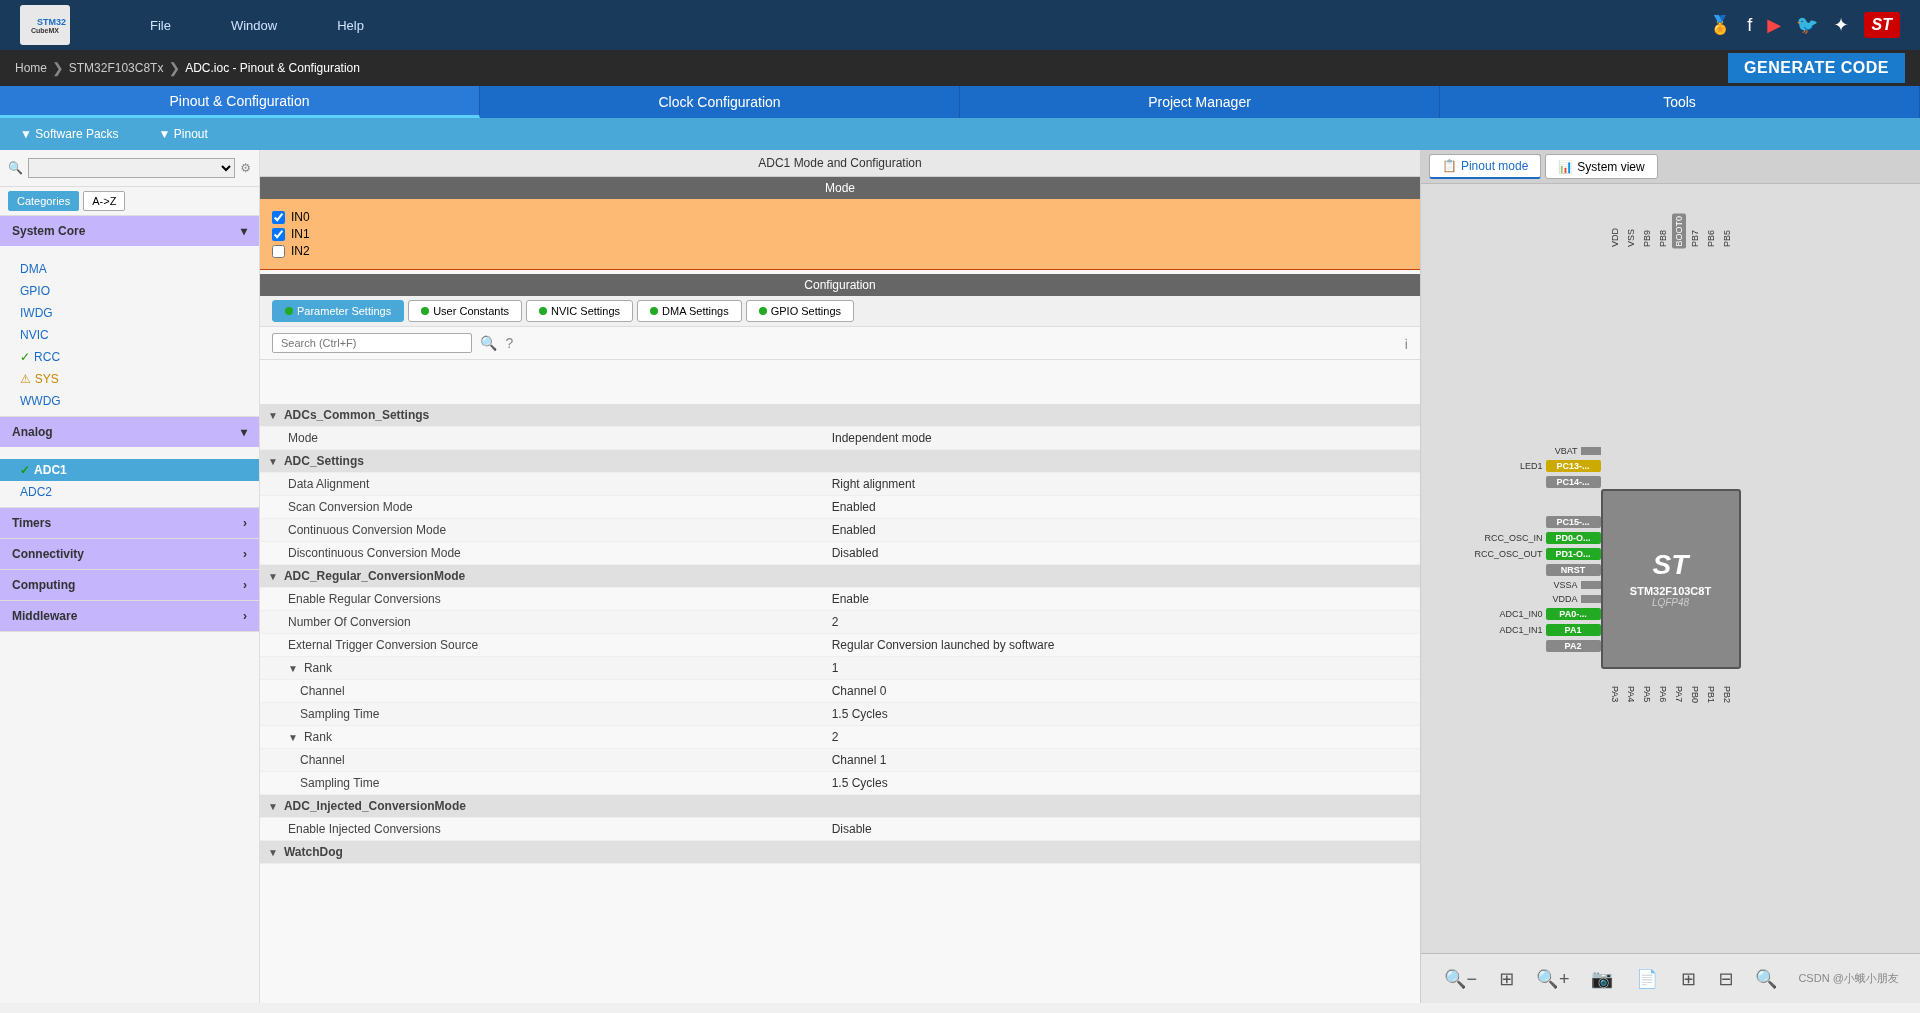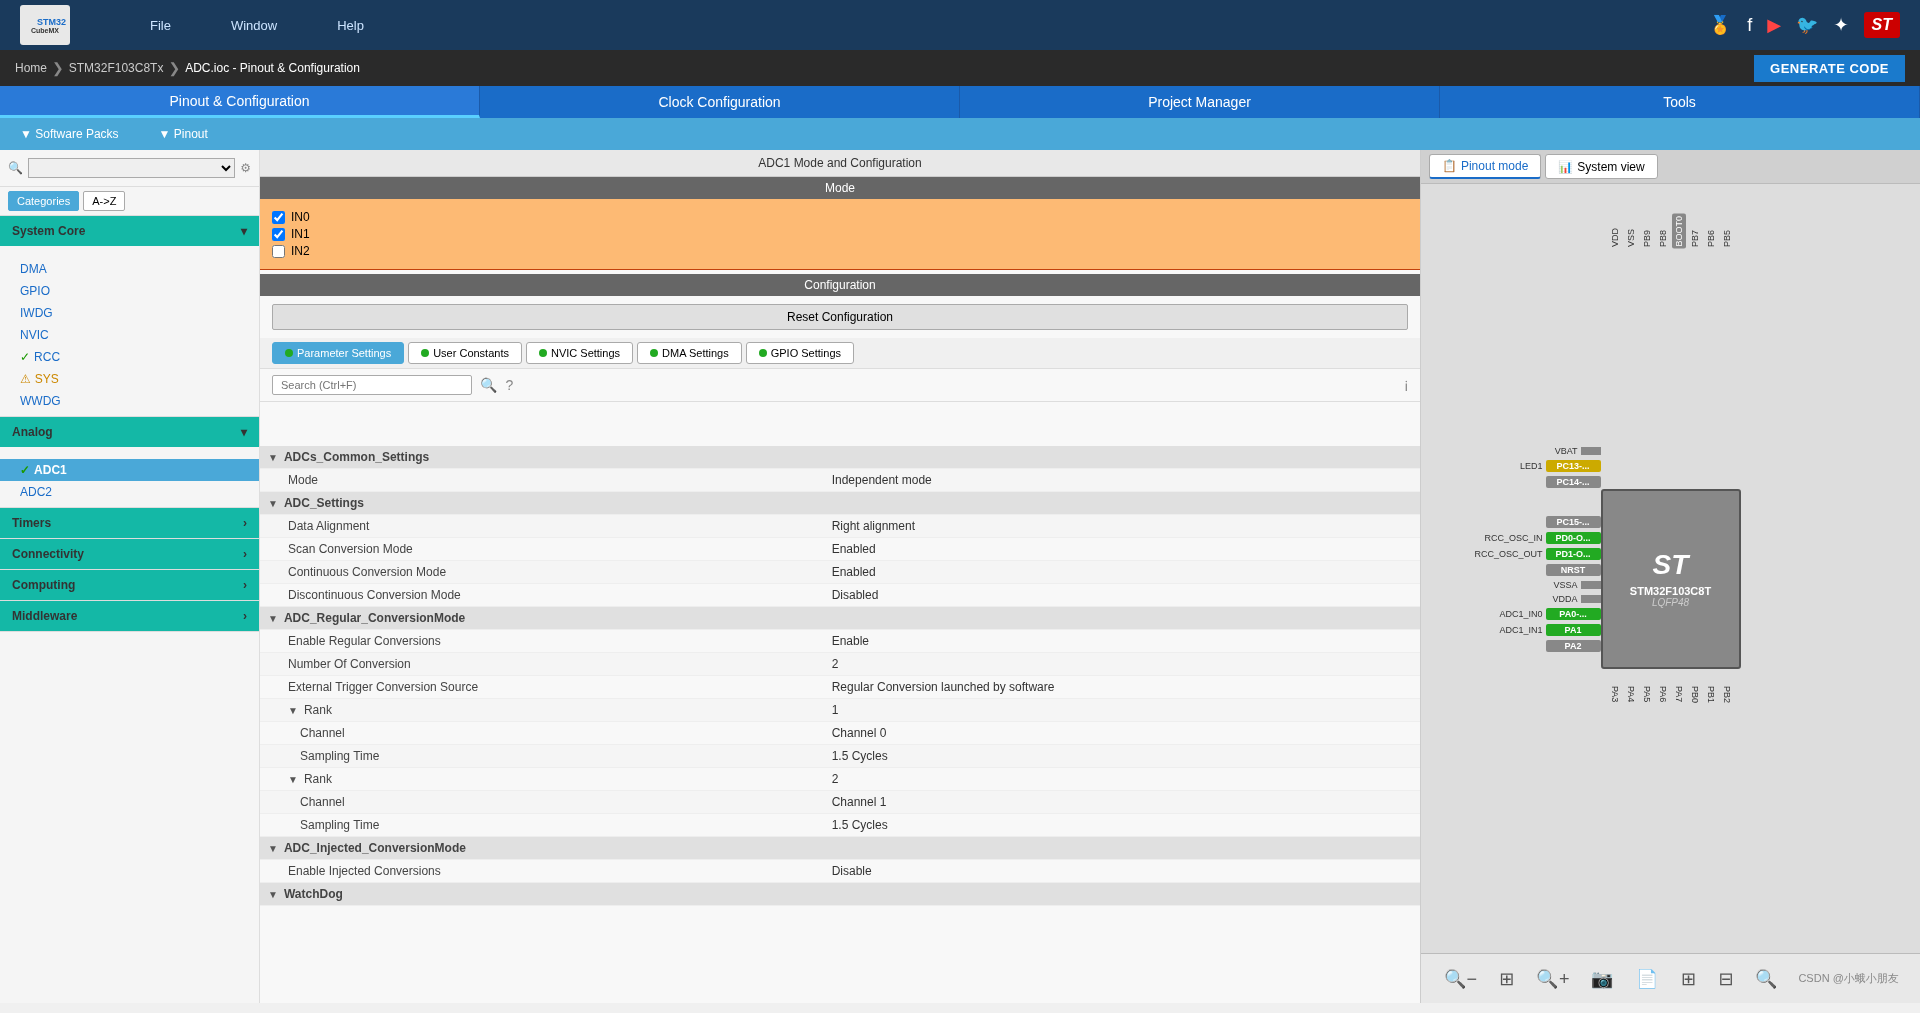--- a/index.html
+++ b/index.html
@@ -82,21 +82,21 @@
     .breadcrumb-sep {
       color: #888;
       font-size: 14px;
     }
     .generate-btn {
       margin-left: auto;
       background: #1a7acc;
       color: white;
       border: none;
       padding: 6px 16px;
-      font-size: 13px;
+      font-size: 16px;
       font-weight: bold;
       cursor: pointer;
       text-transform: uppercase;
       letter-spacing: 0.5px;
     }
 
     
     .tab-bar {
       display: flex;
       background: #1a6cc8;
@@ -182,21 +182,21 @@
       border-color: #4aa8d8;
     }
     .sidebar-section {
       border-bottom: 1px solid #ddd;
     }
     .sidebar-section-header {
       display: flex;
       align-items: center;
       justify-content: space-between;
       padding: 8px 12px;
-      background: #14b8a6;
+      background: #c4b5fd;
       cursor: pointer;
       font-weight: bold;
       font-size: 12px;
       color: #333;
     }
     .sidebar-section-content {
       padding: 4px 0;
     }
     .sidebar-item {
       padding: 4px 20px;
@@ -594,21 +594,20 @@
       <div class="mode-item">
         <input type="checkbox" checked="" style="">
         <label>IN1</label>
       </div>
       <div class="mode-item">
         <input type="checkbox" style="">
         <label>IN2</label>
       </div>
     </div>
     <div class="config-section">Configuration</div>
-    <button class="reset-btn">Reset Configuration</button>
     <div class="settings-tabs">
       <button class="settings-tab active">
         <span class="dot"></span>
         <span>Parameter Settings</span>
       </button>
       <button class="settings-tab">
         <span class="dot"></span>
         <span>User Constants</span>
       </button>
       <button class="settings-tab">

